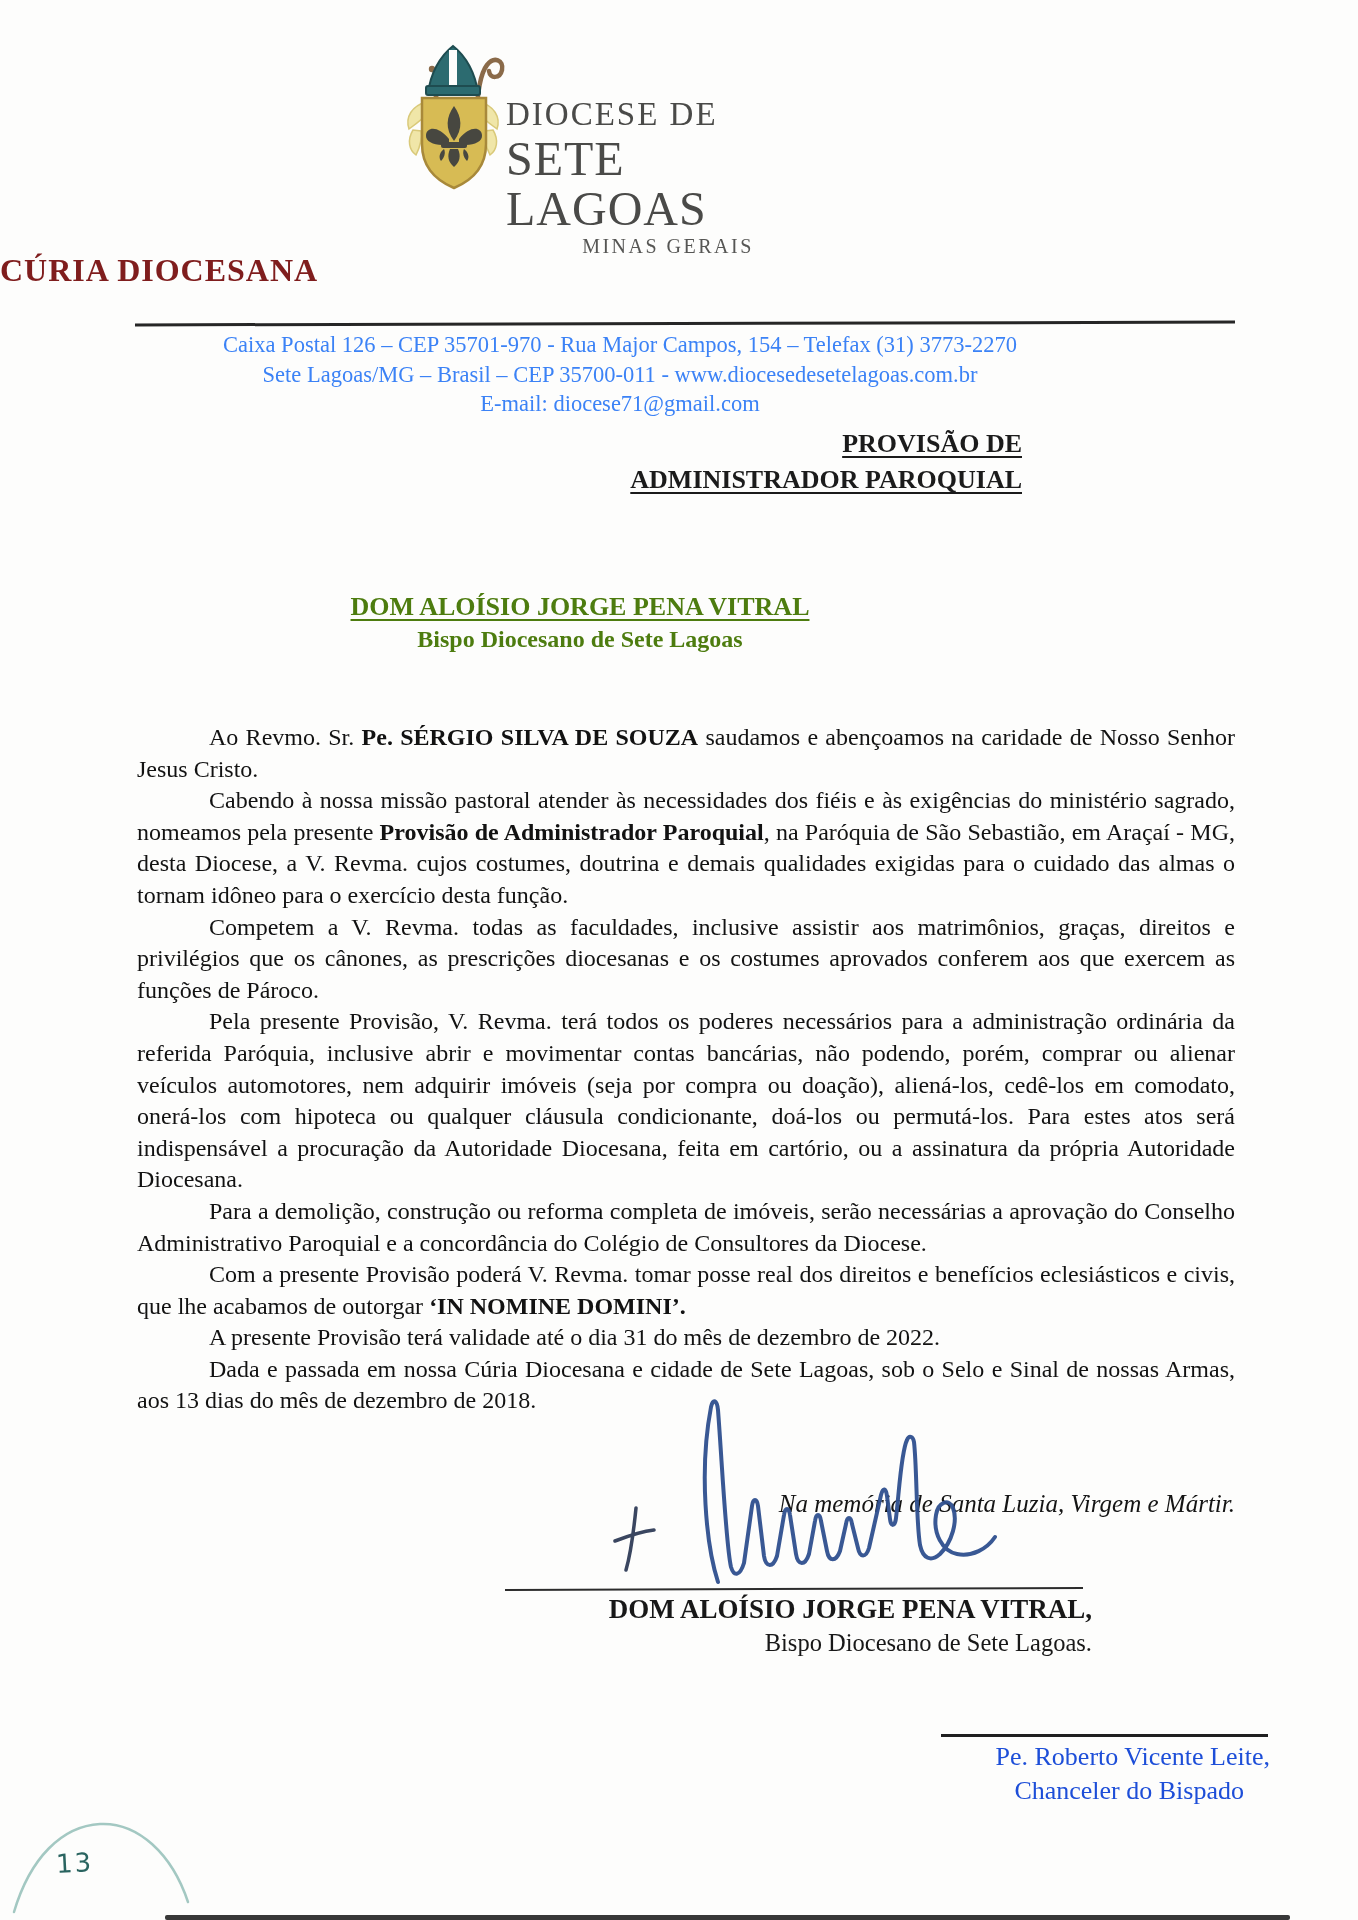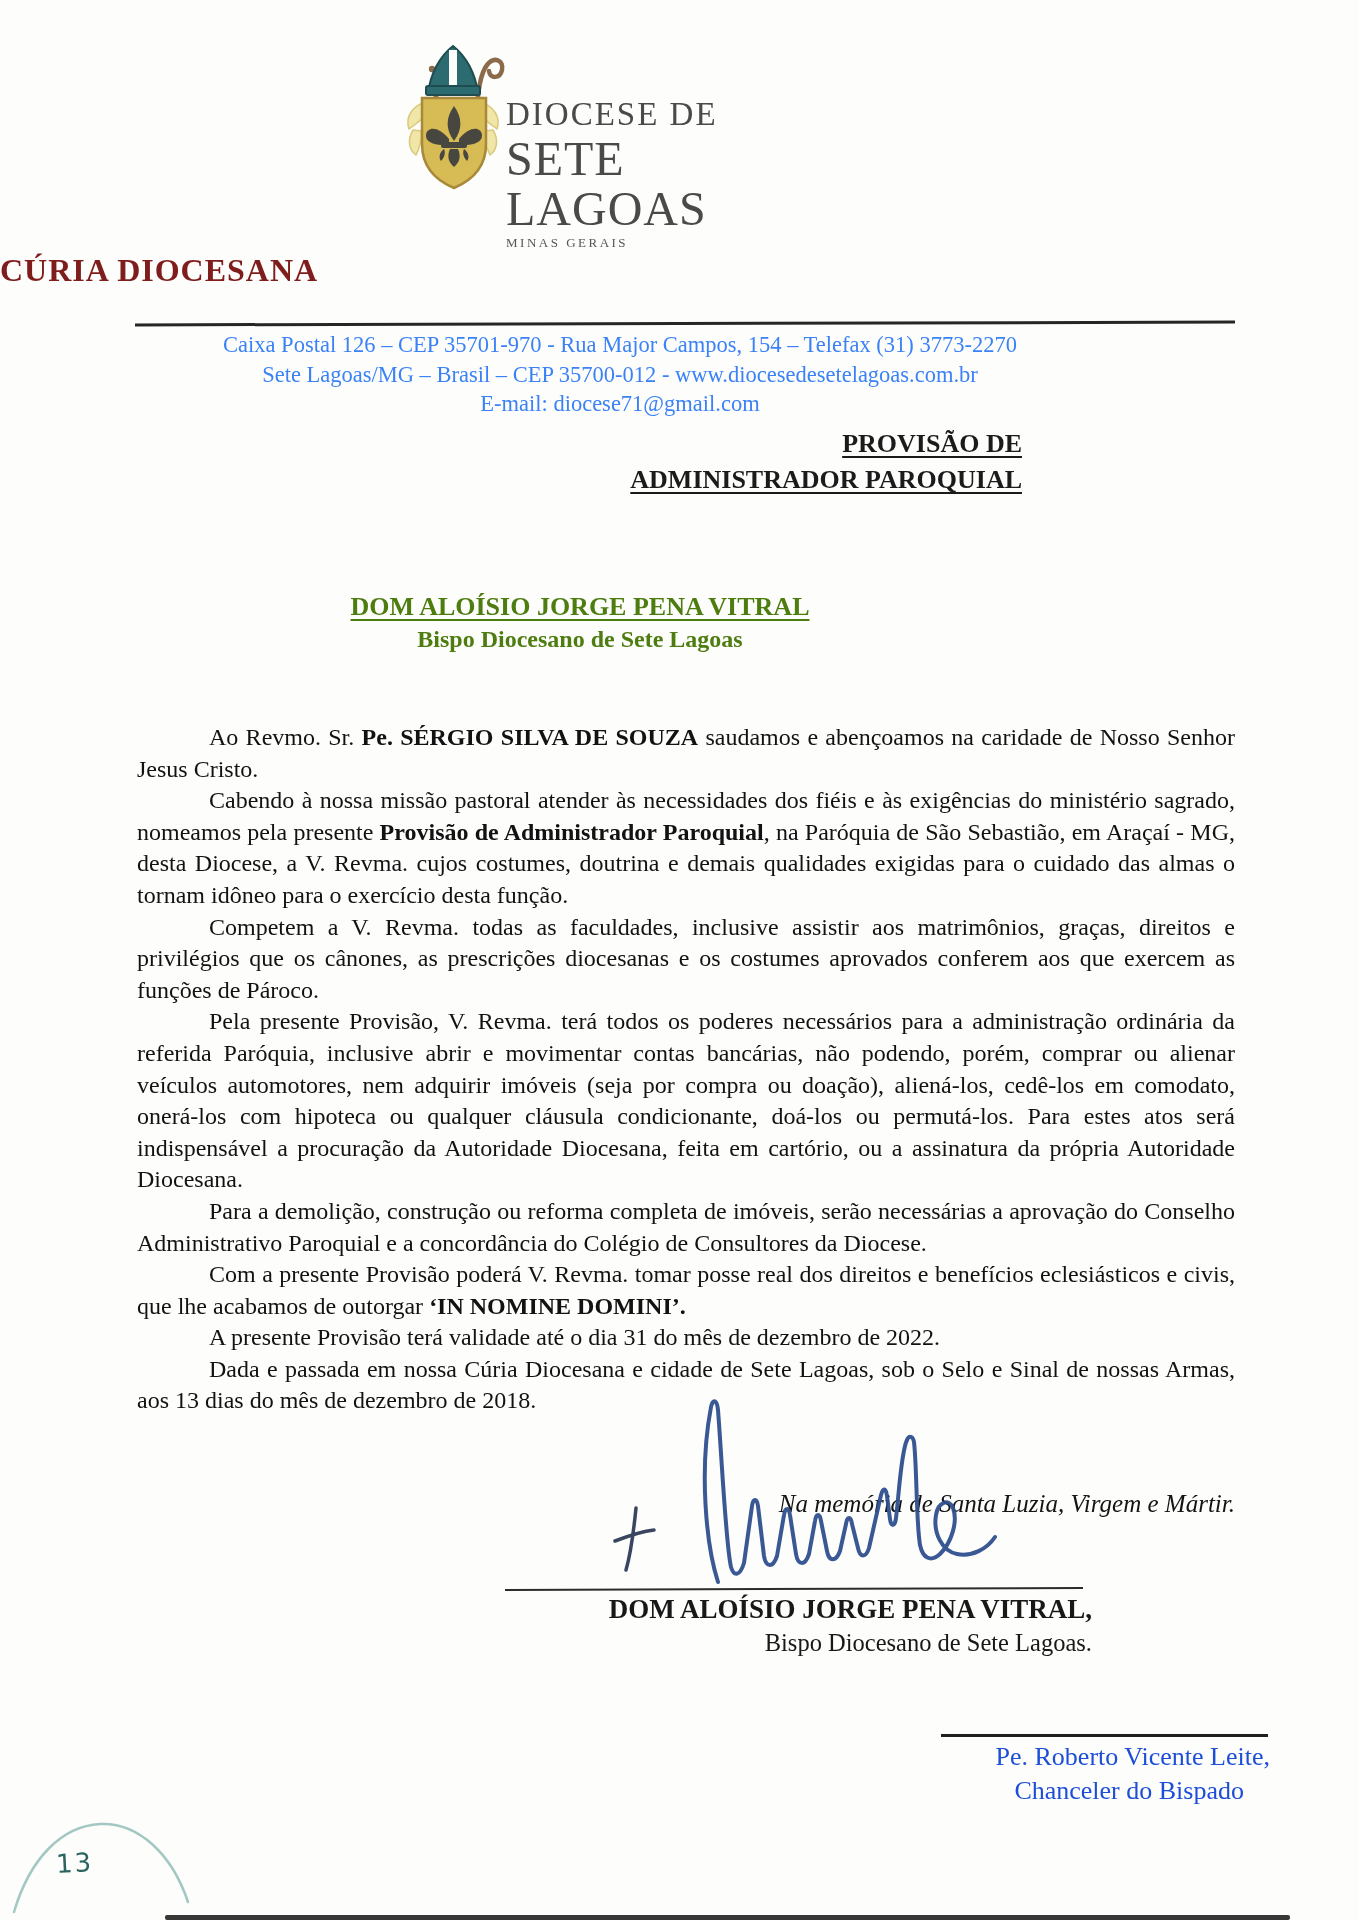--- a/index.html
+++ b/index.html
@@ -6,21 +6,21 @@
   body{background:#e8e8e6;font-family:"Liberation Serif", serif;}
   .page{
     position:relative;width:1358px;height:1920px;margin:0 auto;
     background:#fdfdfc;overflow:hidden;color:#1c1c1c;
   }
   
   .logo{position:absolute;left:396px;top:40px;width:116px;height:156px;}
   .orgblock{position:absolute;left:506px;top:96px;width:324px;color:#4a4a48;}
   .org1{font-size:33px;letter-spacing:2px;line-height:36px;}
   .org2{font-size:48px;letter-spacing:1px;line-height:50px;margin-top:2px;}
-  .org3{font-size:13px;letter-spacing:2.5px;text-align:left;margin-top:1px;color:#565654;}
+  .org3{font-size:20px;letter-spacing:2.5px;text-align:center;margin-top:1px;color:#565654;}
   .curia{position:absolute;left:0;top:252px;width:100%;
     font-size:32px;font-weight:700;letter-spacing:1px;color:#7f1d1d;}
   .hrule{position:absolute;left:135px;top:322px;width:1100px;height:3px;background:#262626;transform:rotate(-0.15deg);}
   .addr{position:absolute;left:60px;width:1120px;text-align:center;font-size:22.5px;color:#3b82f6;}
   .addr1{top:332px;} .addr2{top:362px;} .addr3{top:391px;}
   
   .doctitle{position:absolute;left:560px;top:426px;width:462px;text-align:right;
     font-size:26px;font-weight:700;line-height:36px;color:#1b1b1b;}
   .doctitle span{text-decoration:underline;text-underline-offset:4px;}
   
@@ -94,21 +94,21 @@
   <div class="orgblock">
     <div class="org1">DIOCESE DE</div>
     <div class="org2">SETE LAGOAS</div>
     <div class="org3">MINAS GERAIS</div>
   </div>
 
   <div class="curia">CÚRIA DIOCESANA</div>
   <div class="hrule"></div>
 
   <div class="addr addr1">Caixa Postal 126 – CEP 35701-970 - Rua Major Campos, 154 – Telefax (31) 3773-2270</div>
-  <div class="addr addr2">Sete Lagoas/MG – Brasil – CEP 35700-012 - www.diocesedesetelagoas.com.br</div>
+  <div class="addr addr2">Sete Lagoas/MG – Brasil – CEP 35700-011 - www.diocesedesetelagoas.com.br</div>
   <div class="addr addr3">E-mail: diocese71@gmail.com</div>
 
   <div class="doctitle">
     <div><span>PROVISÃO DE</span></div>
     <div><span>ADMINISTRADOR PAROQUIAL</span></div>
   </div>
 
   <div class="author">
     <div class="author-name">DOM ALOÍSIO JORGE PENA VITRAL</div>
     <div class="author-role">Bispo Diocesano de Sete Lagoas</div>

